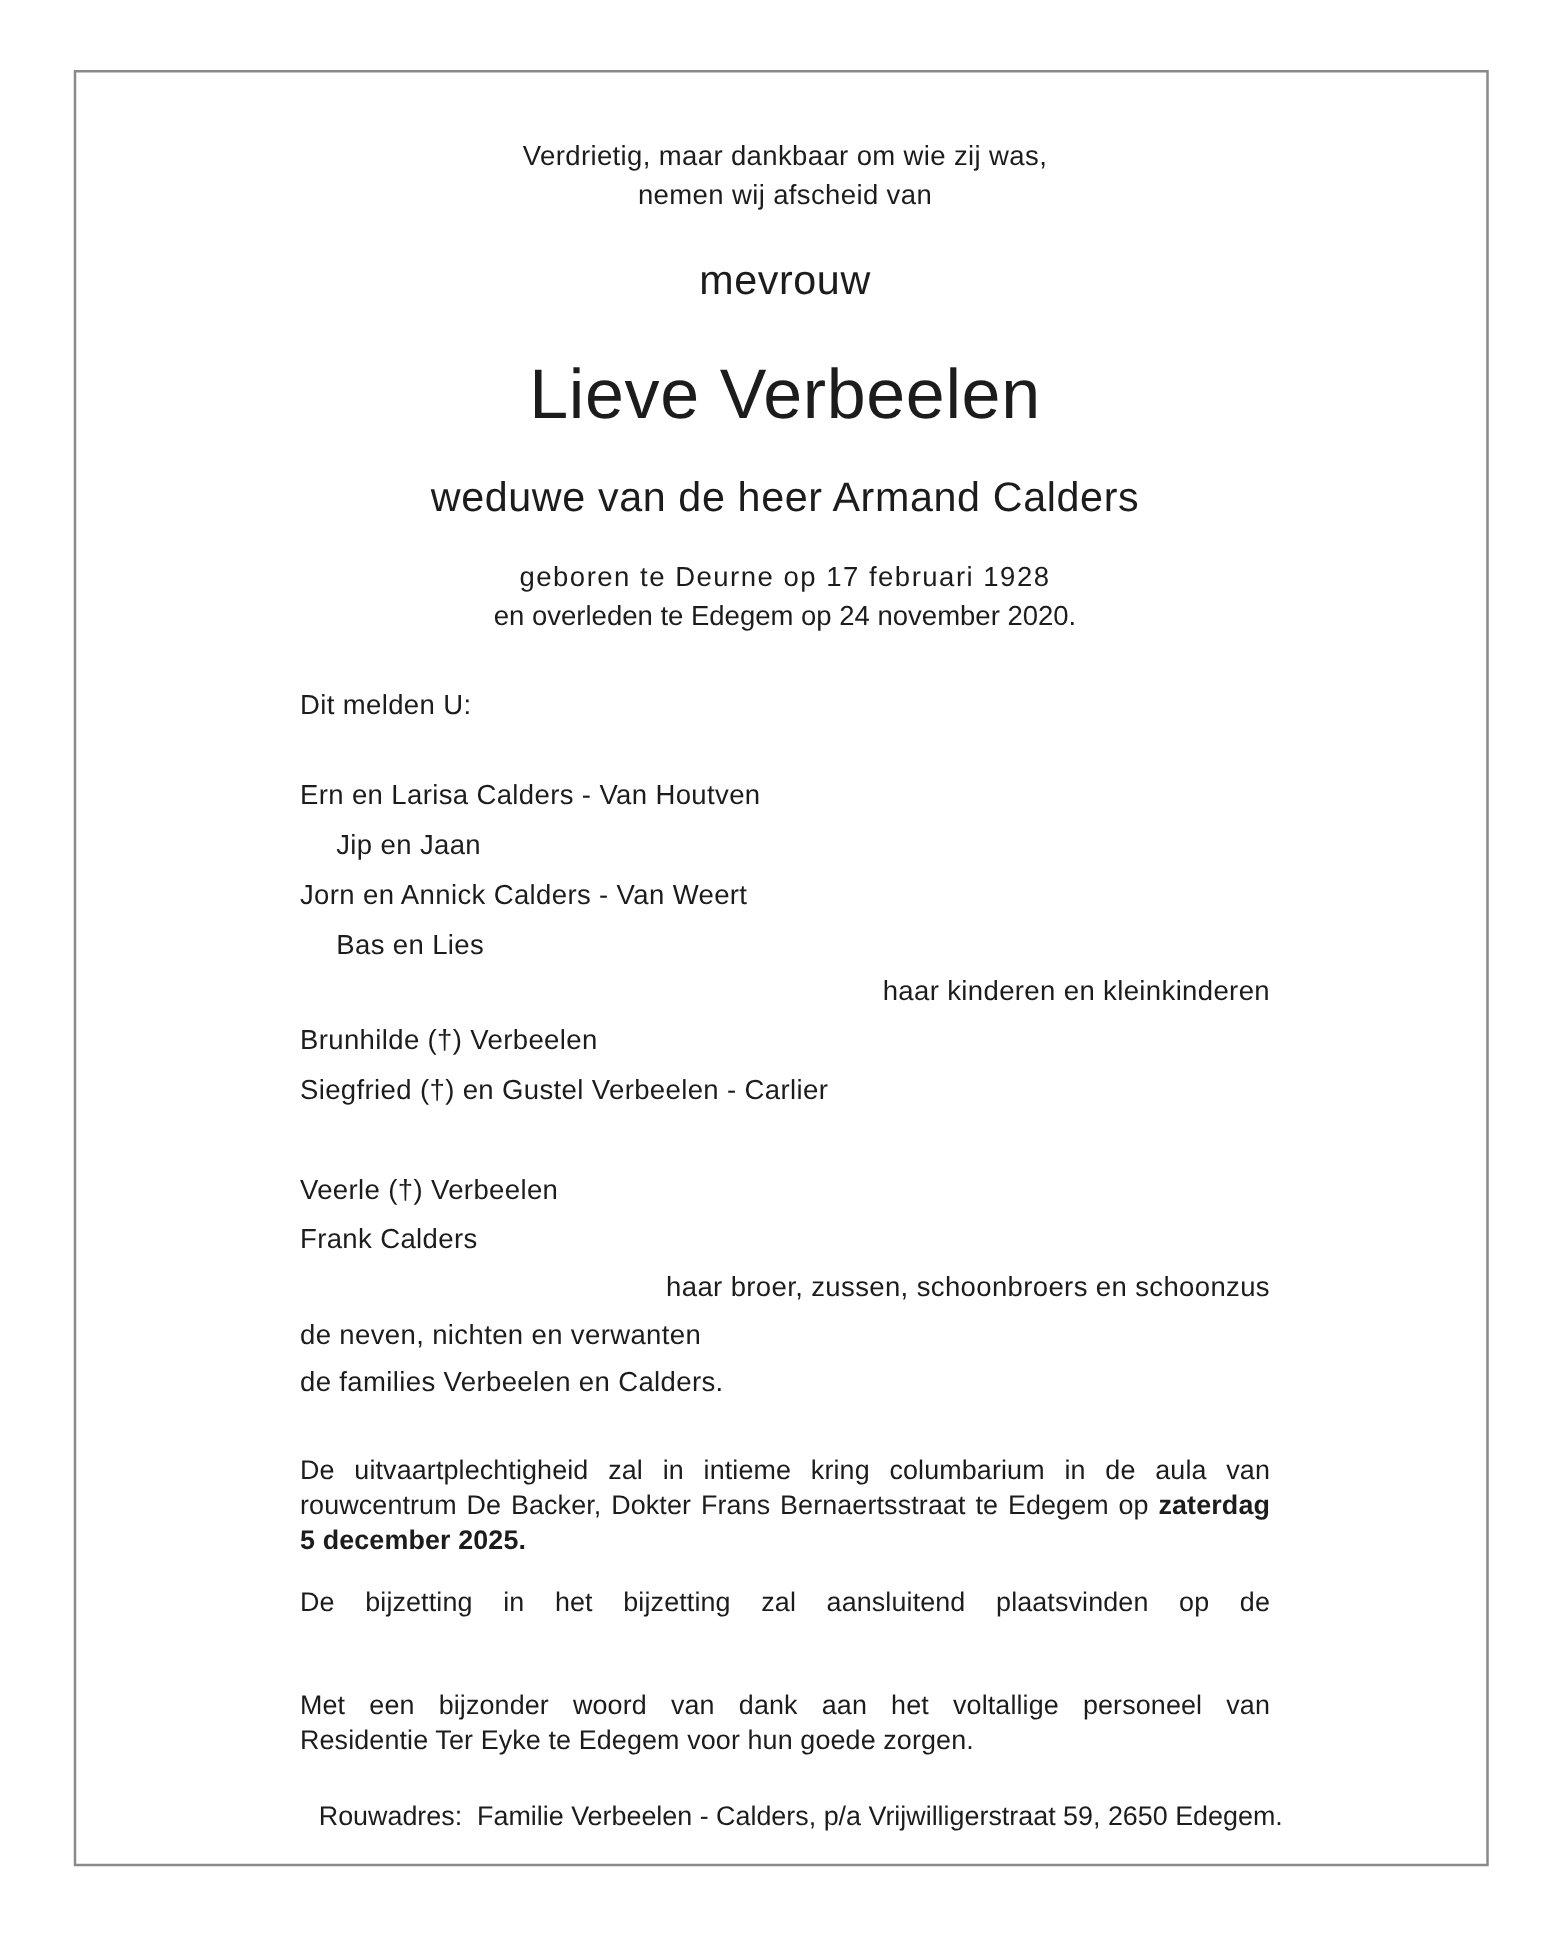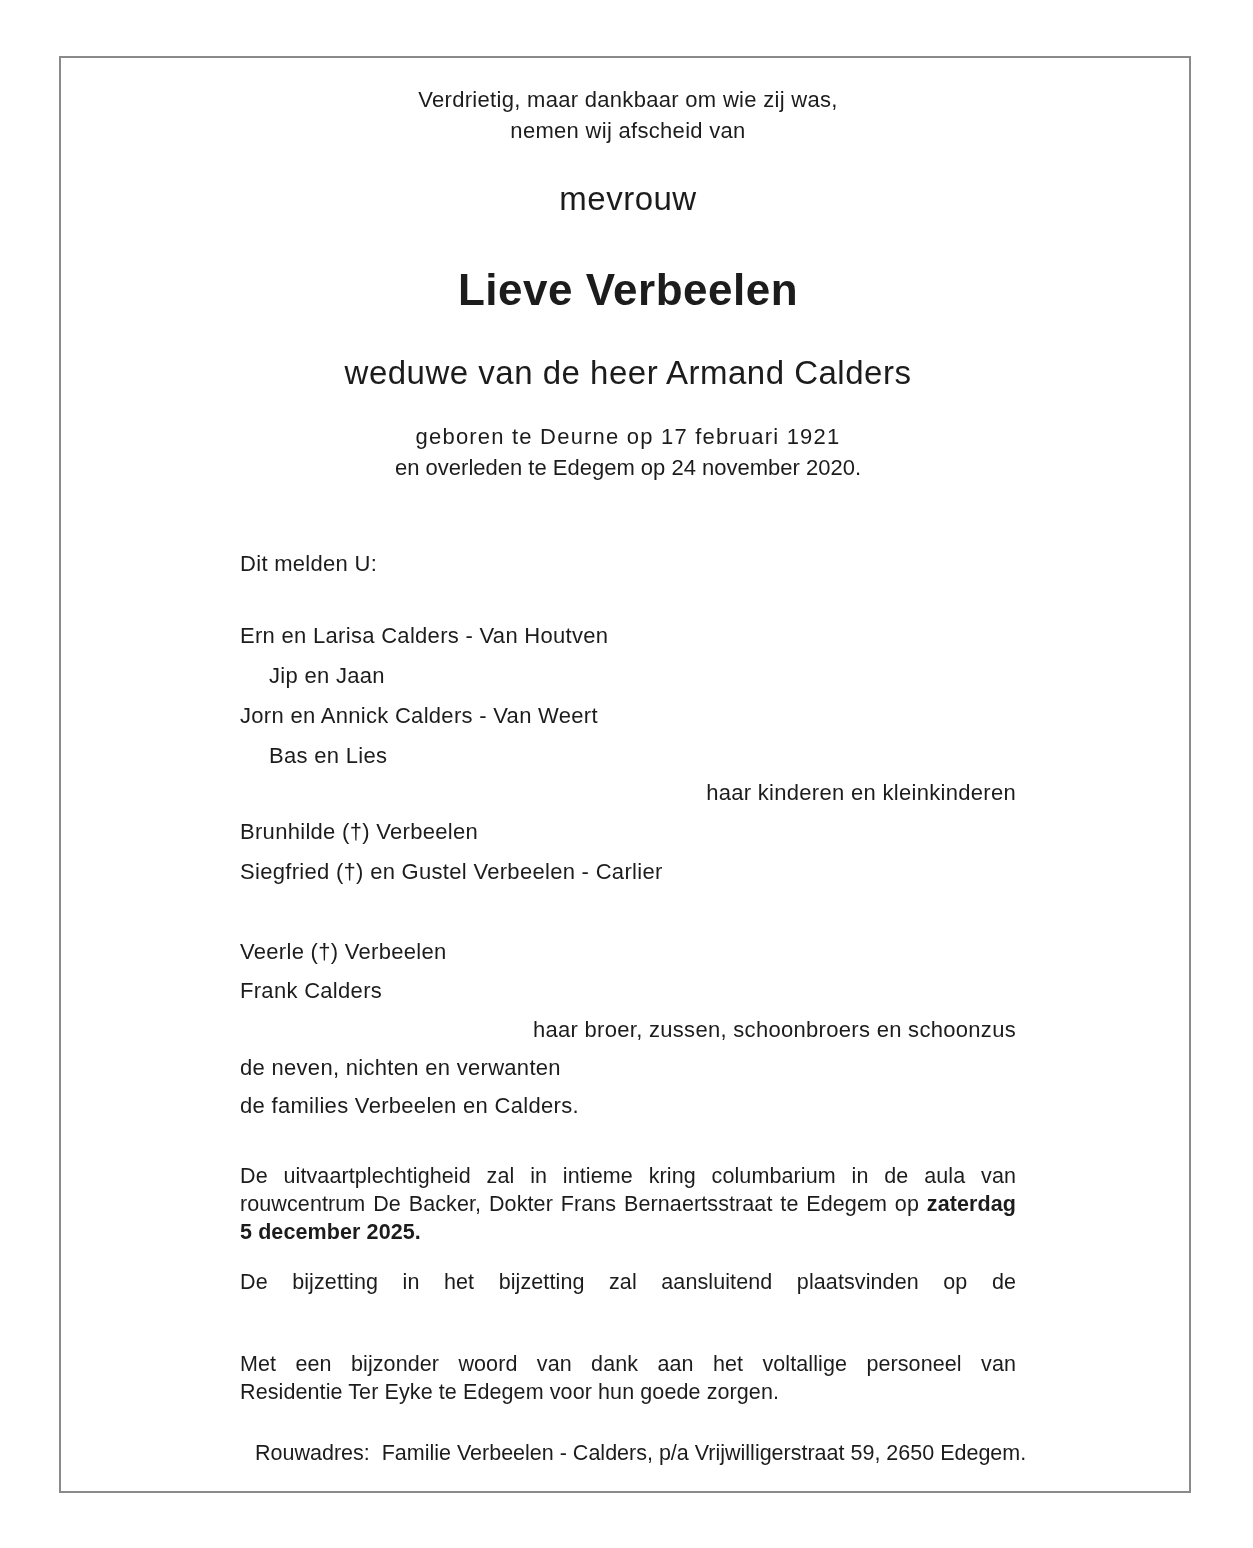--- a/index.html
+++ b/index.html
@@ -35,33 +35,33 @@
   }
   .line {
     position: absolute;
     left: 0;
     width: 100%;
     font-size: 22px;
     line-height: 30px;
     letter-spacing: 0.3px;
     white-space: pre;
   }
-  .center  { text-align: center; }
+  .center  { text-align: center; margin-top: 25px; }
   .right   { text-align: right; }
   .indent  { padding-left: 29px; box-sizing: border-box; }
   .salutation {
     font-size: 33px;
     line-height: 36px;
     letter-spacing: 0.5px;
   }
   .deceased-name {
-    font-size: 44px;
+    font-size: 56px;
     line-height: 70px;
     letter-spacing: 0.5px;
-    font-weight: 700;
+    font-weight: 400;
   }
   .relation-line {
     font-size: 33px;
     line-height: 40px;
     letter-spacing: 0.5px;
   }
   .born-line { letter-spacing: 1.2px; }
   .died-line { letter-spacing: 0px; }
   .para {
     position: absolute;
@@ -97,21 +97,21 @@
 
     <div class="line center" style="top:85px">Verdrietig, maar dankbaar om wie zij was,</div>
     <div class="line center" style="top:116px">nemen wij afscheid van</div>
 
     <div class="line center salutation" style="top:181px">mevrouw</div>
 
     <div class="line center deceased-name" style="top:255px">Lieve Verbeelen</div>
 
     <div class="line center relation-line" style="top:353px">weduwe van de heer Armand Calders</div>
 
-    <div class="line center born-line" style="top:422px">geboren te Deurne op 17 februari 1921</div>
+    <div class="line center born-line" style="top:422px">geboren te Deurne op 17 februari 1928</div>
     <div class="line center died-line" style="top:453px">en overleden te Edegem op 24 november 2020.</div>
 
     <div class="line" style="top:549px">Dit melden U:</div>
 
     <div class="line" style="top:621px">Ern en Larisa Calders - Van Houtven</div>
     <div class="line indent" style="top:661px">Jip en Jaan</div>
     <div class="line" style="top:701px">Jorn en Annick Calders - Van Weert</div>
     <div class="line indent" style="top:741px">Bas en Lies</div>
     <div class="line right" style="top:778px">haar kinderen en kleinkinderen</div>
     <div class="line" style="top:817px">Brunhilde (†) Verbeelen</div>

